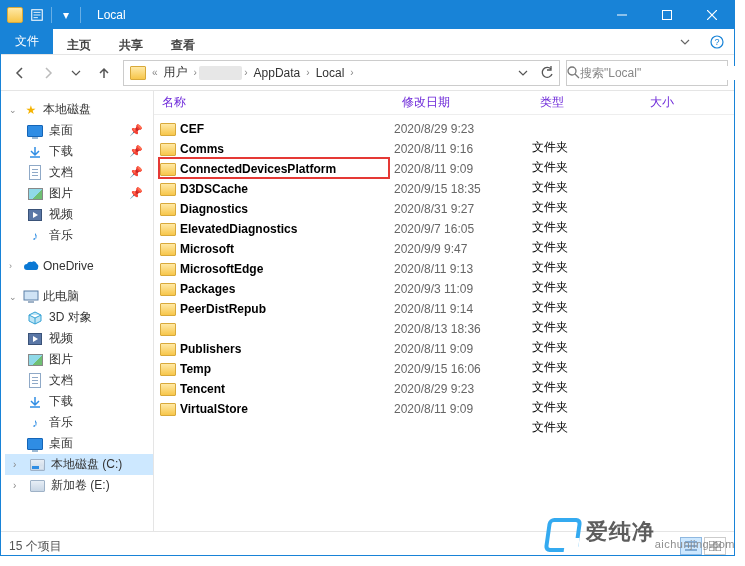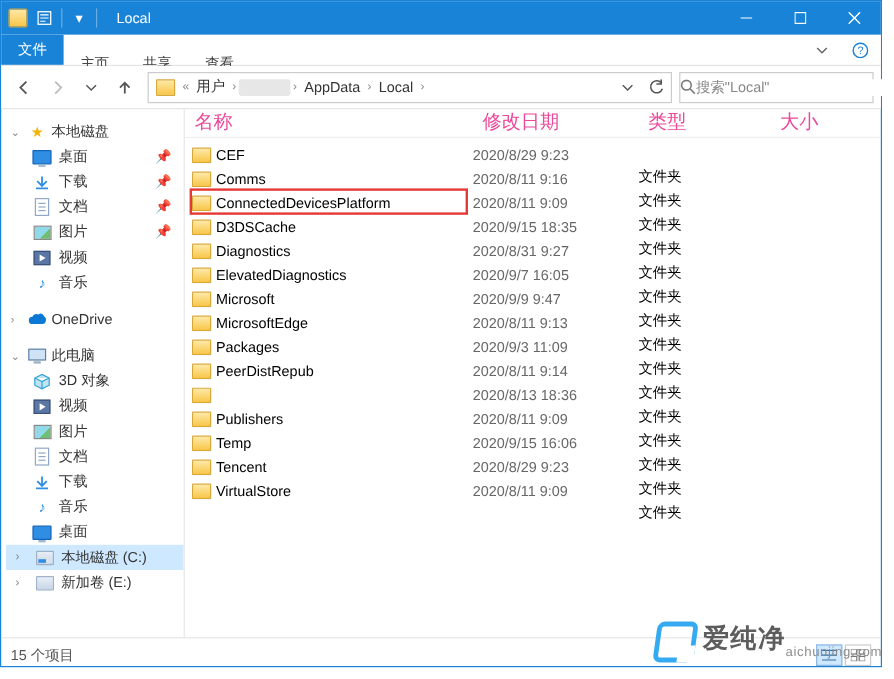--- a/index.html
+++ b/index.html
@@ -12,21 +12,21 @@
 .titlebar .qat { display: flex; align-items: center; gap: 6px; padding: 0 6px; }
 .titlebar .qat .folder-mini { width: 16px; height: 16px; background: linear-gradient(#ffe9a6,#f7c64a); border-radius: 2px; border: 1px solid #d8a93a; }
 .titlebar .sep { width: 1px; height: 16px; background: rgba(255,255,255,0.35); }
 .titlebar .title { margin-left: 10px; }
 .titlebar .winbtns { margin-left: auto; display: flex; }
 .titlebar .winbtn { width: 45px; height: 28px; display: flex; align-items: center; justify-content: center; cursor: pointer; }
 
 
 .menubar { height: 26px; display: flex; align-items: stretch; font-size: 12px; background: #fff; border-bottom: 1px solid #e5e5e5; }
 .menubar .file-tab { background: #1883d7; color: #fff; padding: 0 14px; display: flex; align-items: center; }
-.menubar .tab { padding: 16px 14px; display: flex; align-items: flex-start; color: #444; cursor: pointer; }
+.menubar .tab { padding: 0 14px; display: flex; align-items: flex-end; color: #444; cursor: pointer; font-weight: bold; }
 .menubar .expand { margin-left: auto; padding: 0 10px; display:flex; align-items:center; color:#666; cursor:pointer; }
 .menubar .help { padding: 0 10px; display:flex; align-items:center; color:#1883d7; cursor:pointer; }
 
 
 .toolbar { height: 36px; display: flex; align-items: center; gap: 6px; padding: 4px 6px; border-bottom: 1px solid #e5e5e5; background: #fff; }
 .navbtns { display: flex; align-items: center; gap: 2px; }
 .navbtn { width: 26px; height: 26px; display:flex; align-items:center; justify-content:center; color:#bbb; border-radius:2px; }
 .navbtn.enabled { color:#555; cursor:pointer; }
 .addressbar { flex: 1; height: 26px; border: 1px solid #ccc; display: flex; align-items: center; background:#fff; font-size: 12px; }
 .addressbar .folder-ic { width:16px; height:14px; margin:0 4px 0 6px; background: linear-gradient(#ffe9a6,#f7c64a); border:1px solid #d8a93a; border-radius:1px; }
@@ -60,30 +60,30 @@
 .ic-vid { width:14px; height:12px; background:#5a77a6; border:1px solid #3a5278; position:relative; }
 .ic-vid::after { content:""; position:absolute; left:4px; top:2px; border-left:5px solid #fff; border-top:3px solid transparent; border-bottom:3px solid transparent; }
 .ic-music { color:#2f8de4; }
 .ic-onedrive { color:#0a78d4; }
 .ic-pc { color:#5b7fa6; }
 .ic-3d { color:#35a2d5; }
 .ic-disk { width:15px; height:12px; background:linear-gradient(#e7eef6,#c8d6e5); border:1px solid #9fb2c7; border-radius:1px; position:relative; }
 .ic-disk.c::after { content:""; position:absolute; left:1px; right:1px; bottom:1px; height:3px; background:linear-gradient(90deg,#2f8de4 60%, #d9e4f0 60%); }
 
 .content { flex:1; display:flex; flex-direction:column; min-width:0; }
-.col-headers { height:24px; display:flex; align-items:center; border-bottom:1px solid #eee; font-size:16px; color:#ec4899; }
+.col-headers { height:24px; display:flex; align-items:center; border-bottom:1px solid #eee; font-size:12px; color:#6d28d9; }
 .col-headers .col { padding:0 8px; cursor:pointer; }
 .col-name { width:240px; }
 .col-date { width:138px; }
 .col-type { width:110px; }
 .col-size { flex:1; }
 
 .filelist { flex:1; overflow-y:auto; font-size:12px; padding:4px 0; }
 .row { display:flex; align-items:center; height:20px; padding-left:6px; cursor:pointer; }
-.row .cell-name { width:234px; display:flex; align-items:center; gap:4px; white-space:nowrap; overflow:hidden; }
+.row .cell-name { width:234px; display:flex; align-items:center; gap:4px; white-space:nowrap; overflow:hidden;font-weight:bold; }
 .row .cell-date { width:138px; color:#666; }
 .row .cell-type { width:110px; color:#000000;margin-top:37px; }
 .row .folder-ic { width:16px; height:13px; background: linear-gradient(#ffe9a6,#f7c64a); border:1px solid #d8a93a; border-radius:1px; flex-shrink:0; }
 
 .highlight-box { position:absolute; border:2px solid #e53935; pointer-events:none; }
 
 .statusbar { height:24px; border-top:1px solid #e5e5e5; display:flex; align-items:flex-end; font-size:12px; color:#555; padding:0 8px; }
 .statusbar .views { margin-left:auto; display:flex; gap:2px; }
 .statusbar .viewbtn { width:22px; height:18px; border:1px solid #ccc; display:flex; align-items:center; justify-content:center; color:#555; cursor:pointer; }
 .statusbar .viewbtn.active { background:#cde8ff; border-color:#8fb8e0; }

